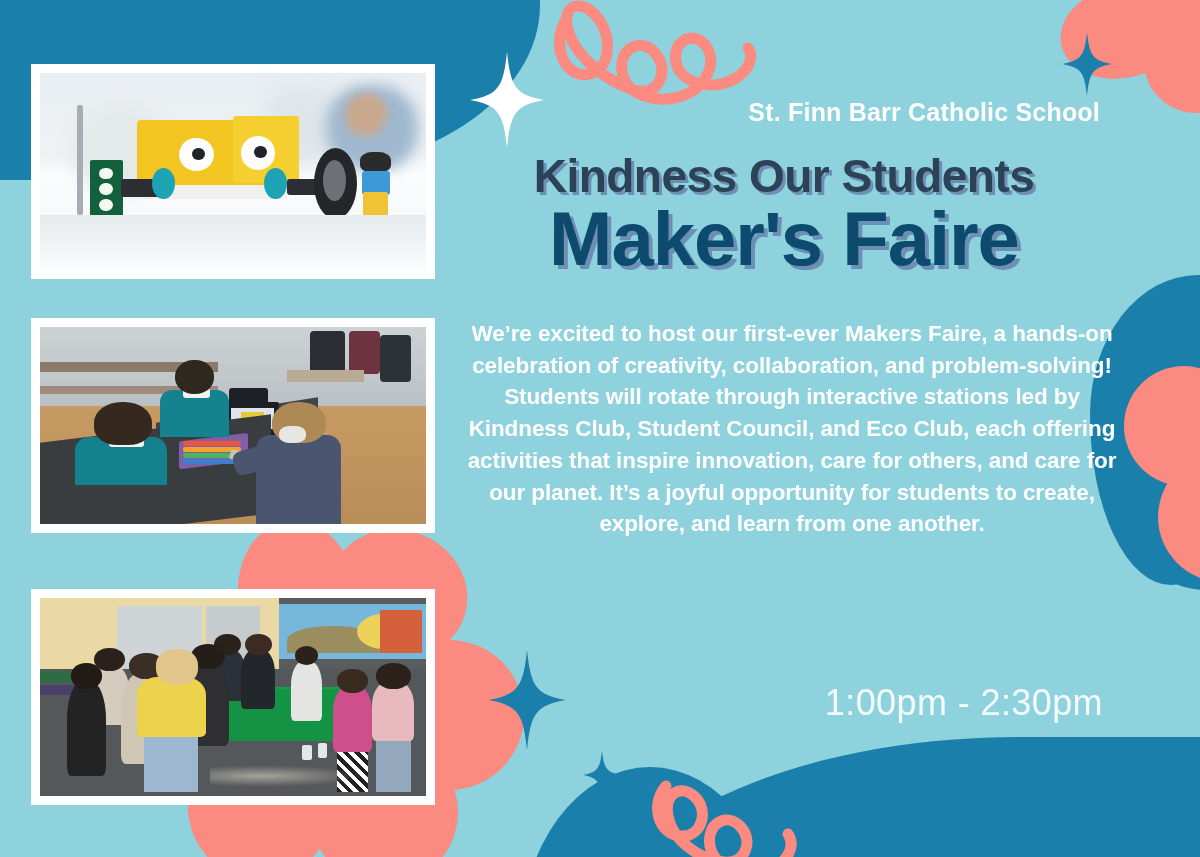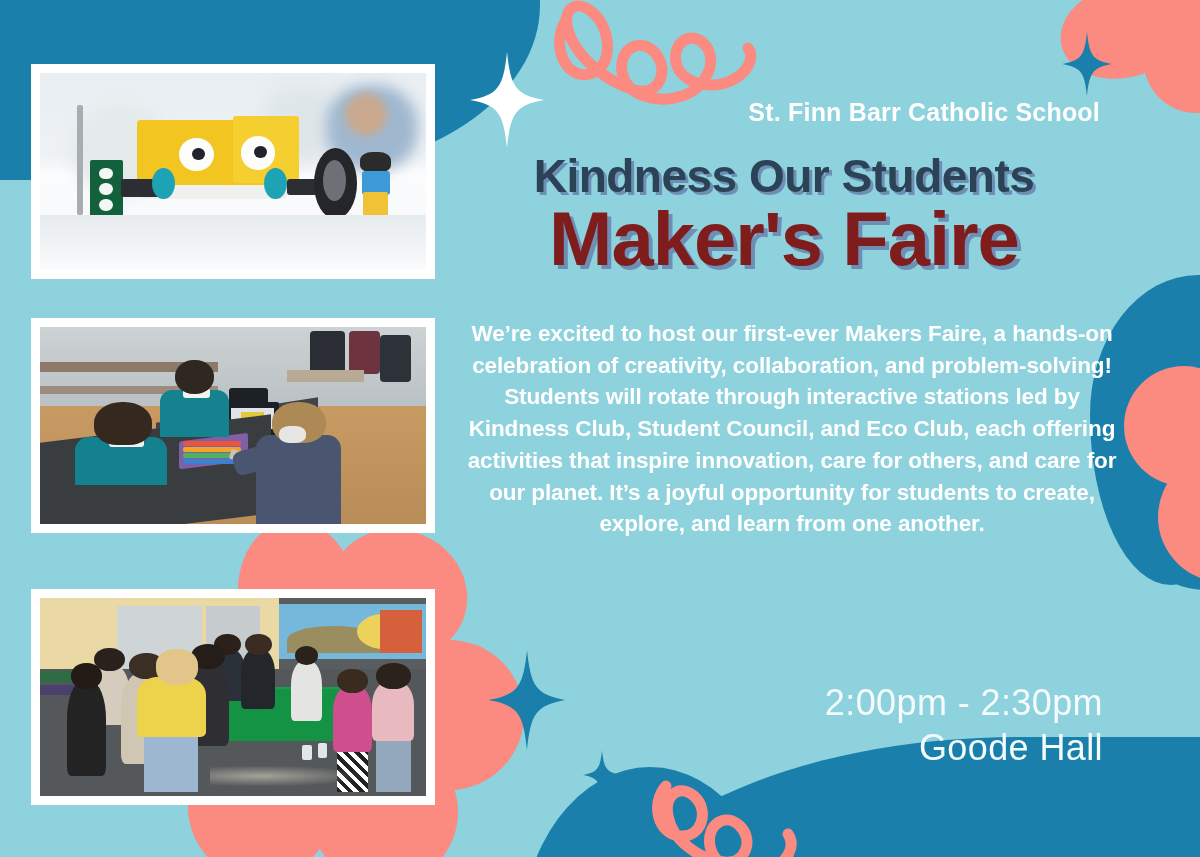--- a/index.html
+++ b/index.html
@@ -260,21 +260,21 @@
   }
   .headline-1 {
     color: #2b4257;
     font-size: 46px;
     font-weight: 700;
     letter-spacing: -.5px;
     line-height: 1.05;
     text-shadow: 3px 3px 0 #6d8fb5;
   }
   .headline-2 {
-    color: #7f1d1d;
+    color: #0c4a6e;
     font-size: 76px;
     font-weight: 700;
     letter-spacing: -1px;
     line-height: 1.08;
     margin-top: -2px;
     text-shadow: 4px 4px 0 #6d8fb5;
   }
   .body-copy {
     position: absolute;
     left: 12px; right: 38px; top: 318px;
@@ -496,18 +496,17 @@
     <div class="school-name">St. Finn Barr Catholic School</div>
 
     <div class="headline-wrap">
       <div class="headline-1">Kindness Our Students</div>
       <div class="headline-2">Maker's Faire</div>
     </div>
 
     <div class="body-copy">We’re excited to host our first-ever Makers Faire, a hands-on celebration of creativity, collaboration, and problem-solving! Students will rotate through interactive stations led by Kindness Club, Student Council, and Eco Club, each offering activities that inspire innovation, care for others, and care for our planet. It’s a joyful opportunity for students to create, explore, and learn from one another.</div>
 
 
-    <div class="event-time">2:00pm - 2:30pm</div>
-
-    <div class="event-place">Goode Hall</div>
+    <div class="event-time">1:00pm - 2:30pm</div>
+
 
   </div>
 </div>
 
 </body></html>

